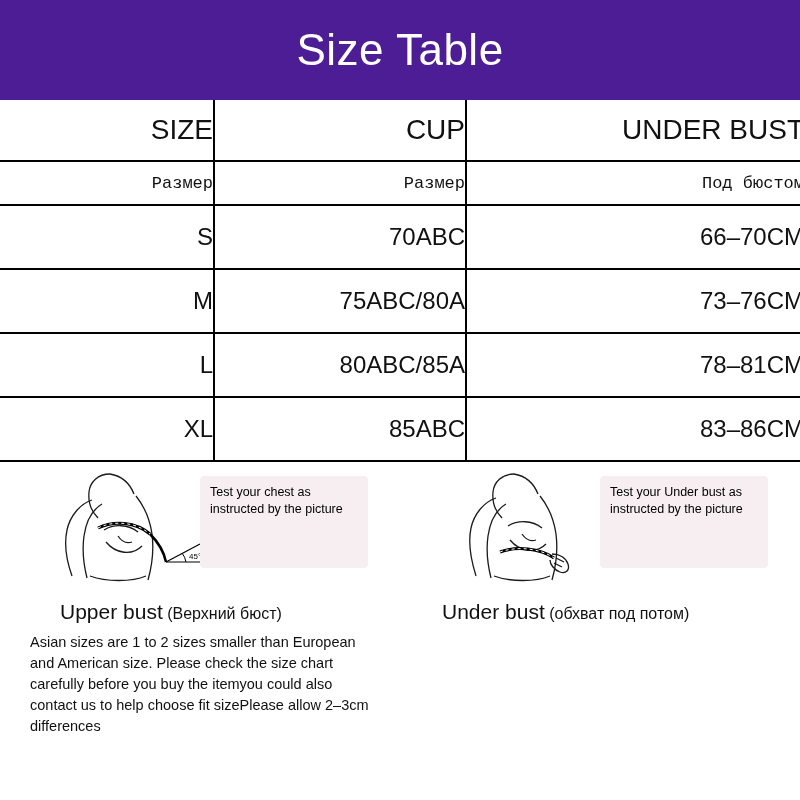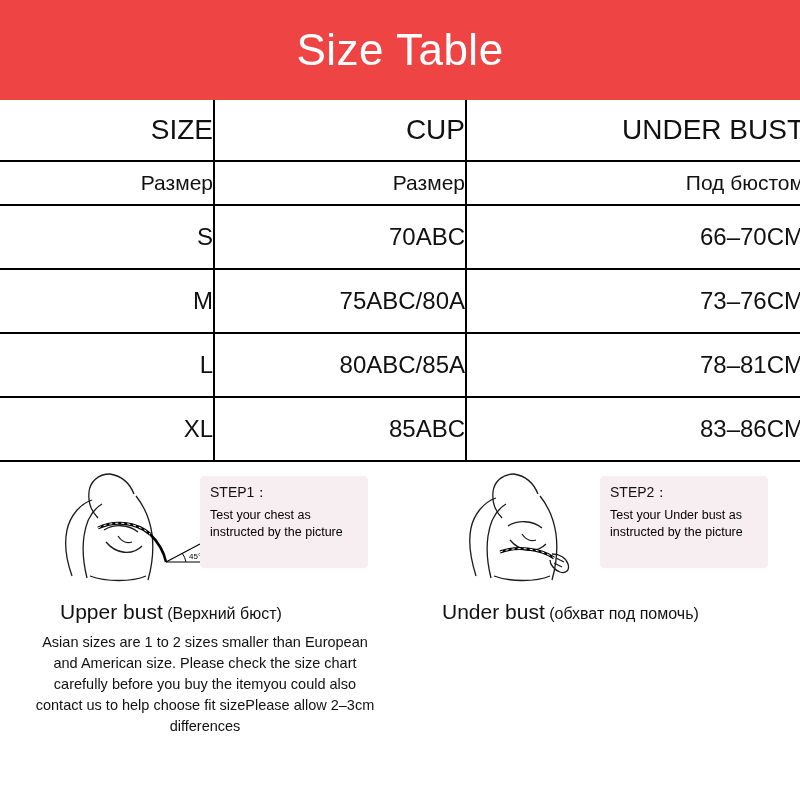--- a/index.html
+++ b/index.html
@@ -18,21 +18,21 @@
     width: 800px;
     height: 800px;
     position: relative;
     background: #ffffff;
   }
 
   
   .title-banner {
     width: 800px;
     height: 100px;
-    background: #ef4444;
+    background: #4c1d95;
     display: flex;
     align-items: center;
     justify-content: center;
   }
   .title-banner .title-text {
     color: #ffffff;
     font-size: 44px;
     font-weight: 400;
     letter-spacing: 0.5px;
     line-height: 1;
@@ -50,22 +50,23 @@
     vertical-align: middle;
     padding: 0;
   }
   .size-table tr.row-head td {
     height: 60px;
     font-size: 28px;
     font-weight: 400;
   }
   .size-table tr.row-sub td {
     height: 42px;
-    font-size: 21px;
-    font-weight: 400;
+    font-size: 17px;
+    font-weight: 400;
+    font-family: Liberation Mono, monospace;
   }
   .size-table tr.row-data td {
     height: 62px;
     font-size: 24px;
     font-weight: 400;
   }
   .col-size { width: 213px; }
   .col-cup  { width: 250px; }
   .col-ub   { width: 337px; }
 
@@ -145,21 +146,21 @@
   }
   .notes .col {
     position: absolute;
     top: 0;
     font-size: 14.5px;
     line-height: 1.45;
     color: #111;
   }
   .notes .col.en { left: 30px; width: 350px; }
   .notes .col.ru { left: 392px; width: 390px; }
-  .notes p { margin: 0; text-align: center; }
+  .notes p { margin: 0; }
 </style>
 </head>
 <body>
 
 <div class="page">
 
   <div class="title-banner">
     <div class="title-text">Size Table</div>
   </div>
 
@@ -223,21 +224,20 @@
 
           <path d="M110 64 C118 72 124 82 126 92" stroke="#000" stroke-width="2.5"></path>
 
           <path d="M126 92 L168 92" stroke="#000" stroke-width="1.2"></path>
           <path d="M126 92 L160 74" stroke="#000" stroke-width="1.2"></path>
           <path d="M146 92 A20 20 0 0 0 142 83" stroke="#000" stroke-width="1"></path>
           <text x="149" y="89" font-size="8" fill="#000" stroke="none" font-family="Liberation Sans, sans-serif">45°</text>
         </svg>
       </div>
       <div class="callout">
-        <div class="step-label">STEP1：</div>
         <div class="step-text">Test your chest as instructed by the picture</div>
       </div>
       <div class="bust-caption">
         <span class="en">Upper bust</span>
         <span class="ru">(Верхний бюст)</span>
       </div>
     </div>
 
     <div class="step-block right">
       <div class="figure">
@@ -259,26 +259,25 @@
 
           <path d="M60 82 C76 76 100 78 114 88" stroke="#000" stroke-width="3"></path>
           <path d="M60 82 C76 76 100 78 114 88" stroke="#fff" stroke-width="1" stroke-dasharray="3 3"></path>
 
           <path d="M112 84 C120 84 126 88 128 94 C130 100 126 104 120 102 C114 100 110 94 110 90"></path>
           <path d="M116 88 L124 92"></path>
           <path d="M114 93 L122 97"></path>
         </svg>
       </div>
       <div class="callout">
-        <div class="step-label">STEP2：</div>
         <div class="step-text">Test your Under bust as instructed by the picture</div>
       </div>
       <div class="bust-caption">
         <span class="en">Under bust</span>
-        <span class="ru">(обхват под помочь)</span>
+        <span class="ru">(обхват под потом)</span>
       </div>
     </div>
 
   </div>
 
   <div class="notes">
     <div class="col en">
       <p>Asian sizes are 1 to 2 sizes smaller than European and American size.
 Please check the size chart carefully before you buy the itemyou could
 also contact us to help choose fit sizePlease allow 2–3cm differences</p>

